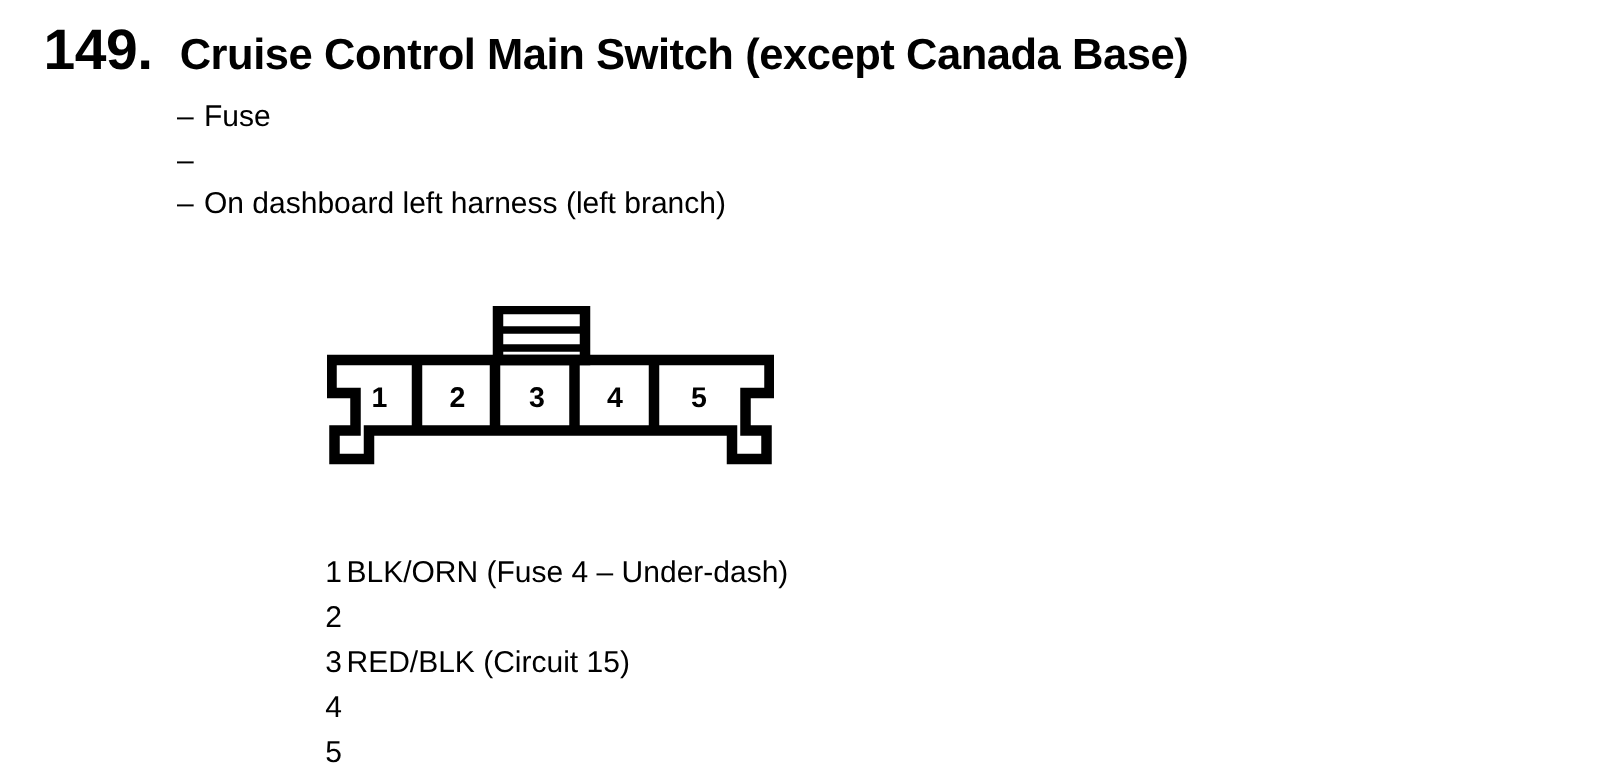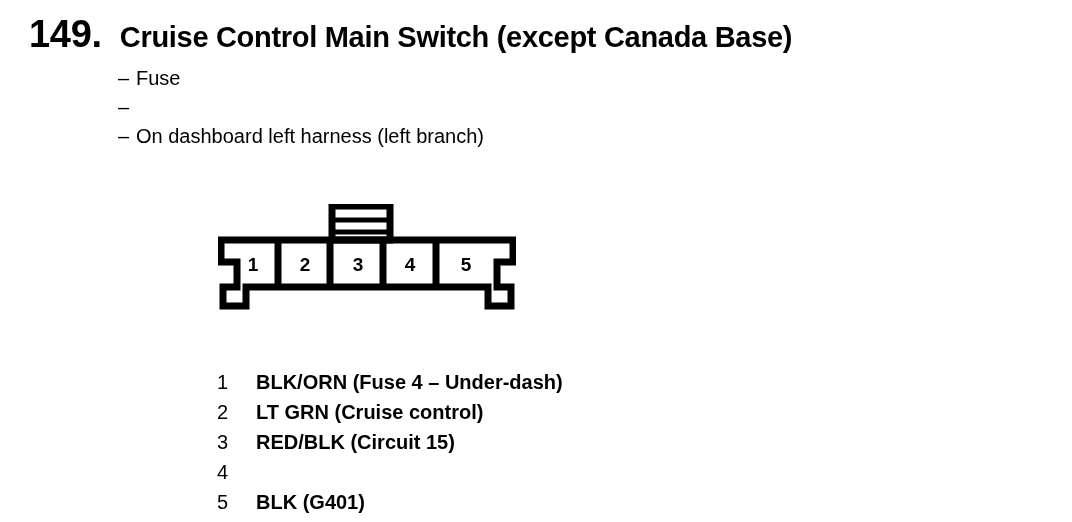--- a/index.html
+++ b/index.html
@@ -87,22 +87,21 @@
     font-size: 20px;
     line-height: 30px;
     white-space: nowrap;
   }
   .pin-num {
     width: 38px;
     flex: 0 0 38px;
     text-align: right;
   }
   .pin-desc {
-    margin-left: 28px;
-    font-weight: bold;
+    margin-left: 3px;
   }
 </style>
 </head>
 <body>
 
 <div id="title-block">
   <span id="title-number">149.</span>
   <span id="title-text">Cruise Control Main Switch (except Canada Base)</span>
 </div>
 
@@ -162,26 +161,24 @@
   </svg>
 </div>
 
 <div id="pin-legend">
   <div class="pin-row">
     <span class="pin-num">1</span>
     <span class="pin-desc">BLK/ORN (Fuse 4 – Under-dash)</span>
   </div>
   <div class="pin-row">
     <span class="pin-num">2</span>
-    <span class="pin-desc">LT GRN (Cruise control)</span>
   </div>
   <div class="pin-row">
     <span class="pin-num">3</span>
     <span class="pin-desc">RED/BLK (Circuit 15)</span>
   </div>
   <div class="pin-row">
     <span class="pin-num">4</span>
   </div>
   <div class="pin-row">
     <span class="pin-num">5</span>
-    <span class="pin-desc">BLK (G401)</span>
   </div>
 </div>
 
 </body></html>

